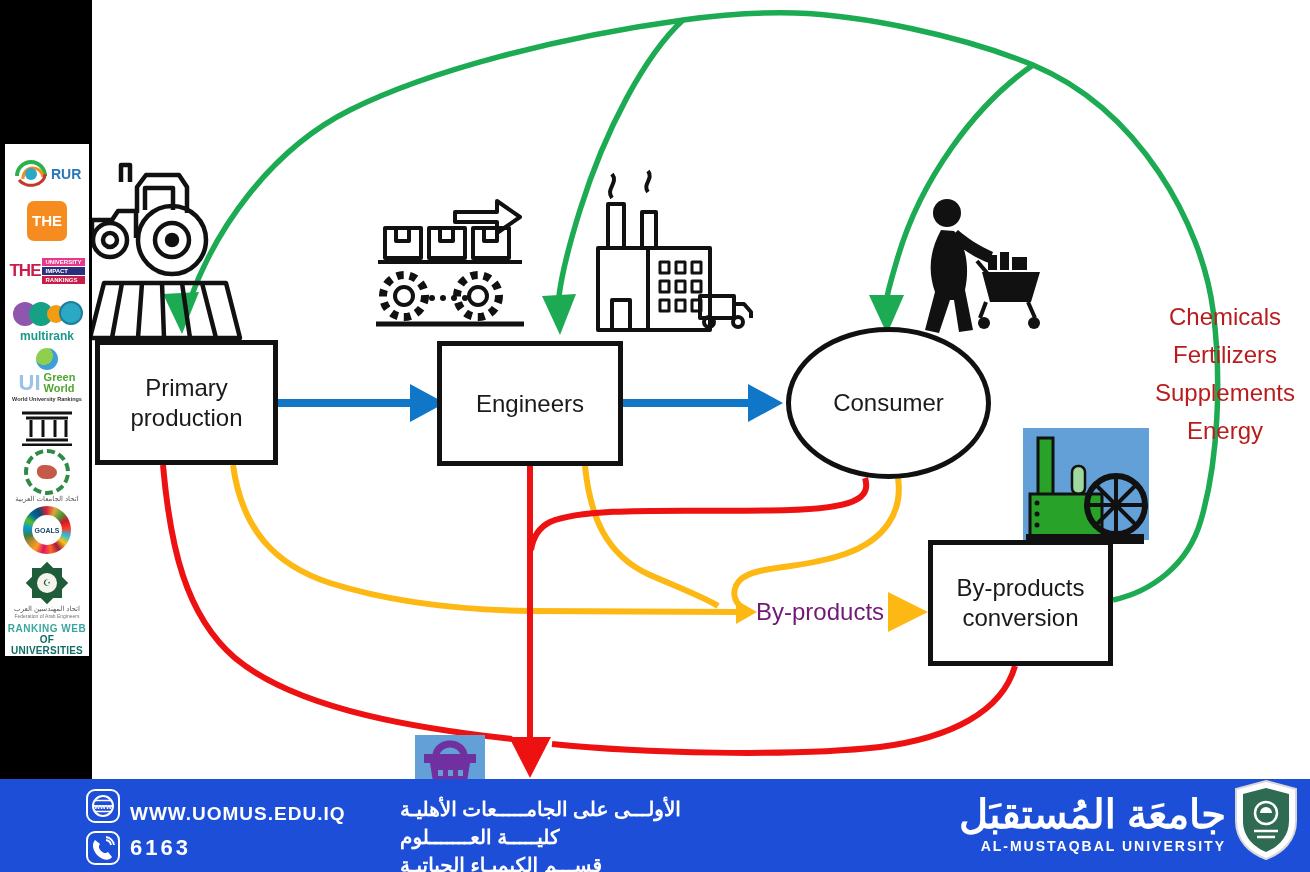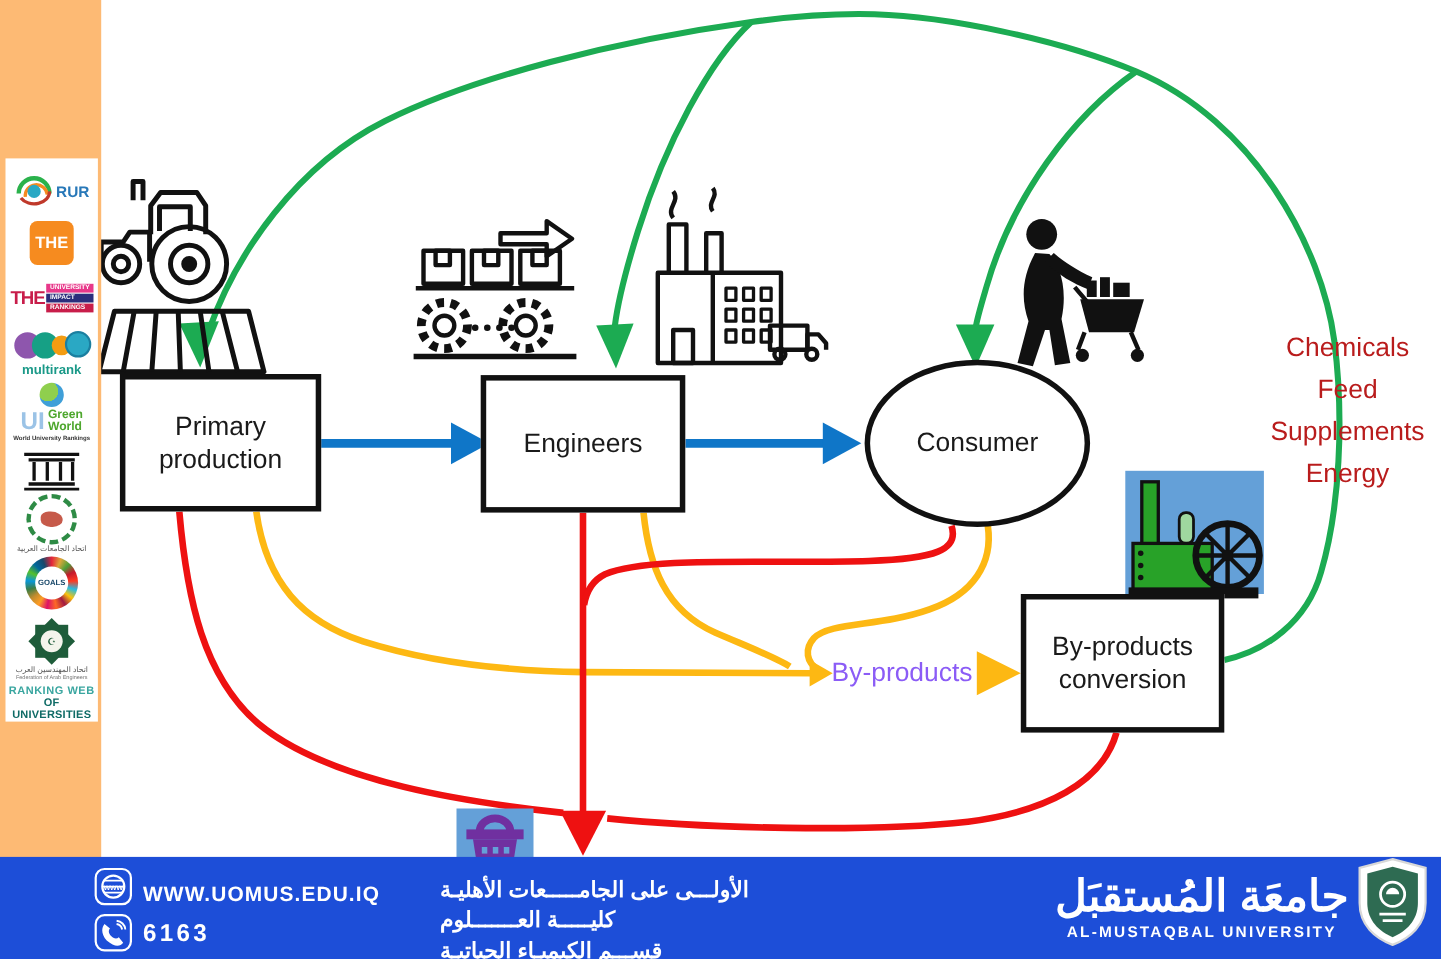--- a/index.html
+++ b/index.html
@@ -1,20 +1,20 @@
 <!DOCTYPE html>
 <html><head>
 <meta charset="utf-8">
 <style>
   * { margin:0; padding:0; box-sizing:border-box; }
   html,body { width:1310px; height:872px; }
   body { font-family:"Liberation Sans", sans-serif; background:#fff; position:relative; overflow:hidden; }
 
   
-  .sidebar { position:absolute; left:0; top:0; width:92px; height:782px; background:#fdba74; z-index:2; }
+  .sidebar { position:absolute; left:0; top:0; width:92px; height:782px; background:#000000; z-index:2; }
   .logo-panel { position:absolute; left:5px; top:144px; width:84px; height:512px; background:#fff;
                 display:flex; flex-direction:column; align-items:center; }
   .logo { width:80px; display:flex; flex-direction:column; align-items:center; justify-content:center; text-align:center; }
 
   .the-box { width:40px; height:40px; background:#f68b1f; border-radius:7px; color:#fff;
              font-weight:700; font-size:15px; display:flex; align-items:center; justify-content:center; }
   .impact-wrap { display:flex; align-items:center; gap:2px; }
   .impact-the { color:#c81d4a; font-weight:700; font-size:17px; letter-spacing:-1px; }
   .impact-bars { display:flex; flex-direction:column; gap:1px; }
   .impact-bar { color:#fff; font-size:6px; font-weight:700; padding:1px 3px; text-align:left; }
@@ -43,39 +43,39 @@
   .fae-inner { position:absolute; left:12px; top:12px; width:20px; height:20px; border-radius:50%;
                background:#f4f4ec; color:#1e5c3a; font-size:9px; display:flex; align-items:center; justify-content:center; }
   .webo-rank { font-size:10px; font-weight:700; color:#3aa6a0; letter-spacing:0.5px; }
   .webo-univ { font-size:10px; font-weight:700; color:#0f6b66; letter-spacing:0.2px; }
 
   
   .diagram-svg { position:absolute; left:0; top:0; z-index:1; }
   .node { position:absolute; border:5px solid #111; background:#fff; display:flex; align-items:center;
           justify-content:center; text-align:center; font-size:24px; color:#1a1a1a; line-height:1.25; z-index:3; }
   .node.ellipse { border-radius:50%; }
-  .free-label { position:absolute; font-size:24px; color:#8b5cf6; z-index:3; }
+  .free-label { position:absolute; font-size:24px; color:#701a75; z-index:3; }
   .outputs { position:absolute; left:1140px; top:298px; width:170px; text-align:center; z-index:3; }
   .outputs div { font-size:24px; color:#b91c1c; line-height:38px; }
 
   
   .footer { position:absolute; left:0; top:779px; width:1310px; height:93px; background:#1d4ed8;
             z-index:5; color:#fff; }
   .footer-left { position:absolute; left:86px; top:8px; }
   .contact-row { display:flex; align-items:center; gap:10px; margin-bottom:6px; }
   .badge { width:34px; height:34px; border:2px solid #fff; border-radius:9px; display:flex;
            align-items:center; justify-content:center; }
   .site-text { font-weight:700; font-size:19px; letter-spacing:1px;margin-top:16px; }
   .phone-text { font-weight:700; font-size:22px; letter-spacing:3px; }
   .footer-center { position:absolute; left:400px; top:16px; width:340px; text-align:left; direction:rtl; }
   .footer-center div { font-size:20px; font-weight:700; line-height:28px; }
   .footer-right { position:absolute; right:8px; top:0; display:flex; align-items:center; gap:4px; }
   .uni-names { text-align:center; }
   .uni-ar { font-size:40px; font-weight:700; line-height:48px; }
-  .uni-en { font-size:14px; font-weight:700; letter-spacing:2px; }
+  .uni-en { font-size:14px; font-weight:700; letter-spacing:2px;text-align:right; }
 </style>
 </head>
 <body>
 
 <svg class="diagram-svg" width="1310" height="782" viewBox="0 0 1310 782">
 
   <g stroke="#1cab52" stroke-width="5.5" fill="none">
     <path d="M1113,600 C1150,592 1188,566 1201,520 C1218,462 1222,380 1213,310 C1202,225 1140,110 1033,65 C960,35 860,15 795,13 C758,12 720,15 683,20 C560,37 430,70 350,110 C270,150 215,230 190,300 L186,310"></path>
     <path d="M683,20 C645,55 605,130 580,210 C570,242 562,272 559,296"></path>
     <path d="M1033,65 C975,105 920,180 897,260 C892,277 888,290 887,298"></path>
@@ -207,37 +207,37 @@
     <rect x="415" y="735" width="70" height="47" fill="#64a0d8"></rect>
     <path d="M436,756 a14,12 0 0 1 28,0" fill="none" stroke="#7030a0" stroke-width="7"></path>
     <rect x="424" y="754" width="52" height="9" fill="#7030a0"></rect>
     <polygon points="430,763 470,763 467,782 433,782" fill="#7030a0"></polygon>
     <rect x="438" y="770" width="5" height="6" fill="#64a0d8"></rect>
       <rect x="448" y="770" width="5" height="6" fill="#64a0d8"></rect>
       <rect x="458" y="770" width="5" height="6" fill="#64a0d8"></rect>
   </g>
 </svg>
 
-<div class="node" style="left:95px; top:340px; width:183px; height:125px;margin-left:14px;">
+<div class="node" style="left:95px; top:340px; width:183px; height:125px;">
   <span style="width:140px;">Primary production</span>
 </div>
 <div class="node" style="left:437px; top:341px; width:186px; height:125px;">
   <span>Engineers</span>
 </div>
 <div class="node ellipse" style="left:786px; top:327px; width:205px; height:152px;">
   <span>Consumer</span>
 </div>
 <div class="node" style="left:928px; top:540px; width:185px; height:126px;">
   <span style="width:150px;">By-products conversion</span>
 </div>
 <div class="free-label" style="left:756px; top:598px;">By-products</div>
 
 <div class="outputs">
   <div>Chemicals</div>
-  <div>Feed</div>
+  <div>Fertilizers</div>
   <div>Supplements</div>
   <div>Energy</div>
 </div>
 
 <div class="sidebar">
   <div class="logo-panel">
 
     <div class="logo" style="height:52px;">
       <svg width="76" height="40" viewBox="0 0 76 40">
         <path d="M8,26 a14,14 0 0 1 28,0" fill="none" stroke="#2bb24c" stroke-width="4"></path>

